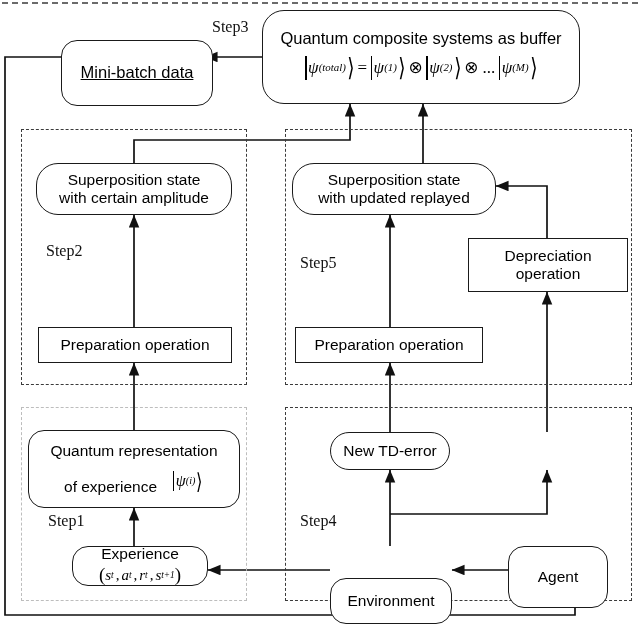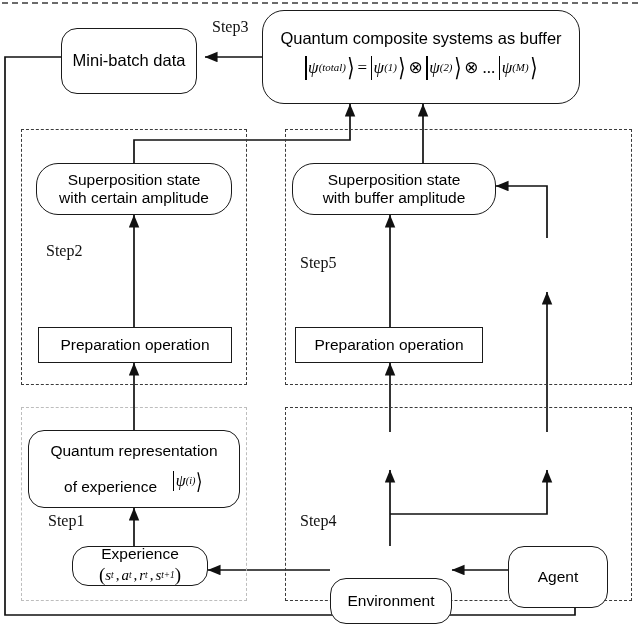--- a/index.html
+++ b/index.html
@@ -144,21 +144,21 @@
 
       <path d="M390,546 L390,470" marker-end="url(#ah)"></path>
       <path d="M390,514 L547,514 L547,470" marker-end="url(#ah)"></path>
 
       <path d="M508,570 L452,570" marker-end="url(#ah)"></path>
 
       <path d="M330,570 L208,570" marker-end="url(#ah)"></path>
     </g>
   </svg>
 
-  <div class="node rounded" style="left:61px; top:28px; width:136px; height:66px;">
+  <div class="node rounded" style="left:61px; top:40px; width:152px; height:66px;text-decoration:underline;">
     <span class="ln t16">Mini-batch data</span>
   </div>
 
   <div class="steplabel" style="left:212px; top:18px;">Step3</div>
 
   <div class="node pill" style="left:262px; top:10px; width:318px; height:94px; justify-content:center; gap:4px;">
     <span class="ln t16">Quantum composite systems as buffer</span>
     <span class="ln" style="font-size:17px;">
       <span class="mth">
         <span class="bar" style="height:24px;"></span>
@@ -187,25 +187,29 @@
 
   <div class="node pill" style="left:36px; top:163px; width:196px; height:52px;">
     <span class="ln t15">Superposition state</span>
     <span class="ln t15">with certain amplitude</span>
   </div>
 
   <div class="steplabel" style="left:46px; top:242px;">Step2</div>
 
   <div class="node pill" style="left:292px; top:163px; width:204px; height:52px;">
     <span class="ln t15">Superposition state</span>
-    <span class="ln t15">with buffer amplitude</span>
+    <span class="ln t15">with updated replayed</span>
   </div>
 
   <div class="steplabel" style="left:300px; top:254px;">Step5</div>
 
+  <div class="node rect" style="left:468px; top:238px; width:160px; height:54px;">
+    <span class="ln t15">Depreciation</span>
+    <span class="ln t15">operation</span>
+  </div>
 
   <div class="node rect" style="left:38px; top:327px; width:194px; height:36px;">
     <span class="ln t15">Preparation operation</span>
   </div>
 
   <div class="node rect" style="left:295px; top:327px; width:188px; height:36px;">
     <span class="ln t15">Preparation operation</span>
   </div>
 
   <div class="node rounded" style="left:28px; top:430px; width:212px; height:78px; gap:8px;">
@@ -237,20 +241,23 @@
         <span>r</span>
           <span class="sub">t</span>
           <span class="op">,</span>
         <span>s</span>
           <span class="sub">t+1</span>
         <span style="font-style:normal;font-size:19px;">)</span>
       </span>
     </span>
   </div>
 
+  <div class="node pill" style="left:330px; top:432px; width:120px; height:38px;">
+    <span class="ln t15">New TD-error</span>
+  </div>
 
 
   <div class="steplabel" style="left:300px; top:512px;">Step4</div>
 
   <div class="node rounded" style="left:330px; top:578px; width:122px; height:46px;">
     <span class="ln t15">Environment</span>
   </div>
 
   <div class="node rounded" style="left:508px; top:546px; width:100px; height:62px;">
     <span class="ln t15">Agent</span>

